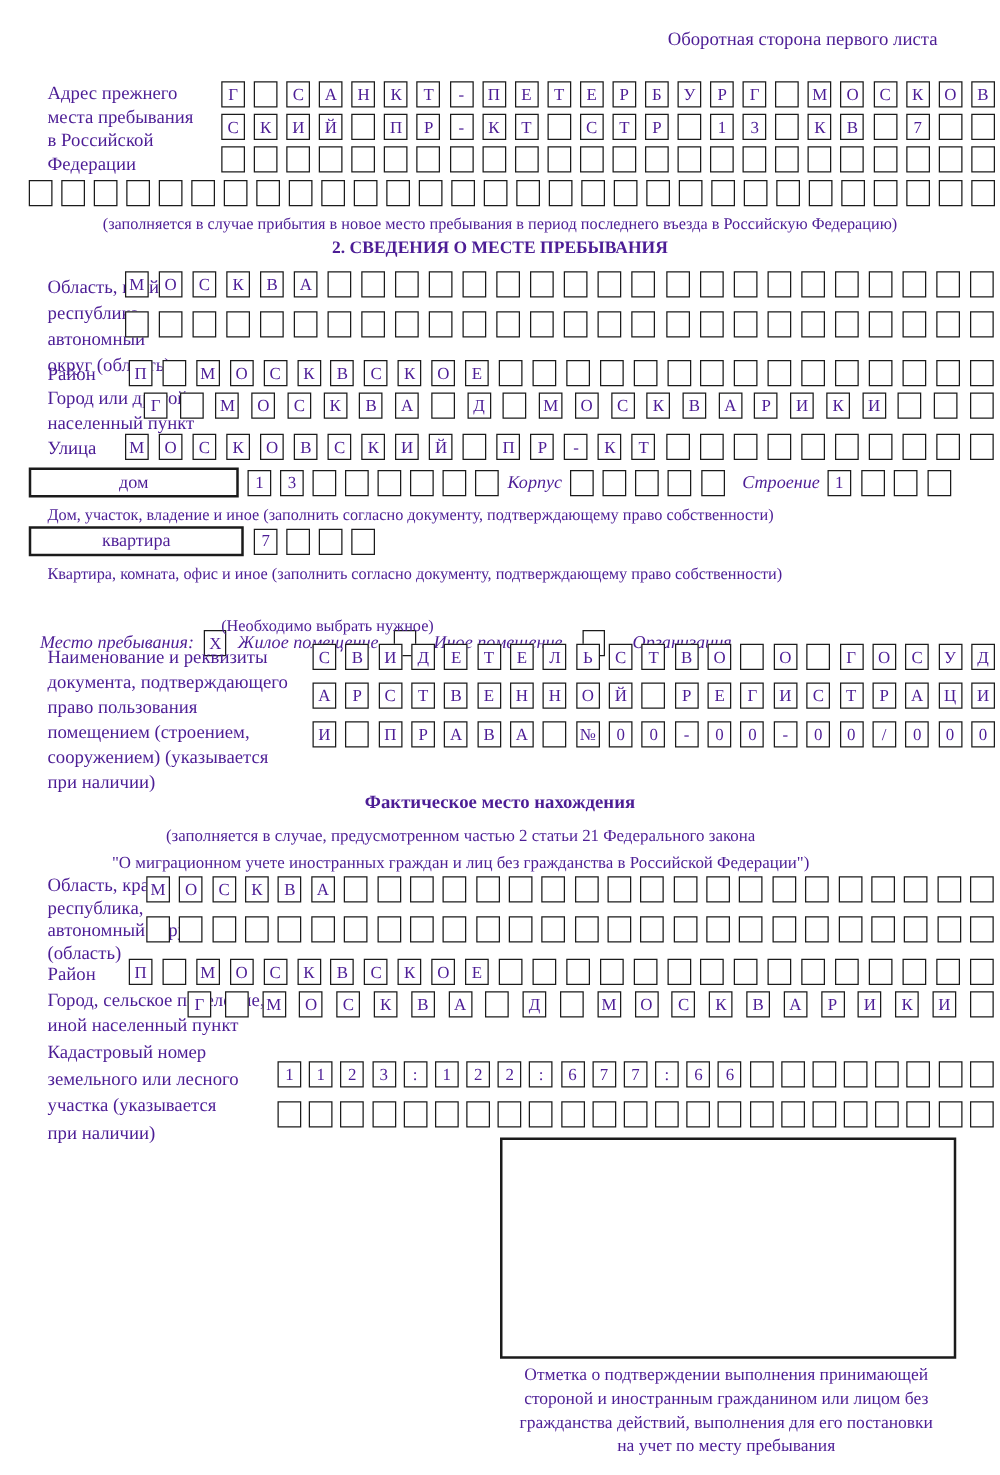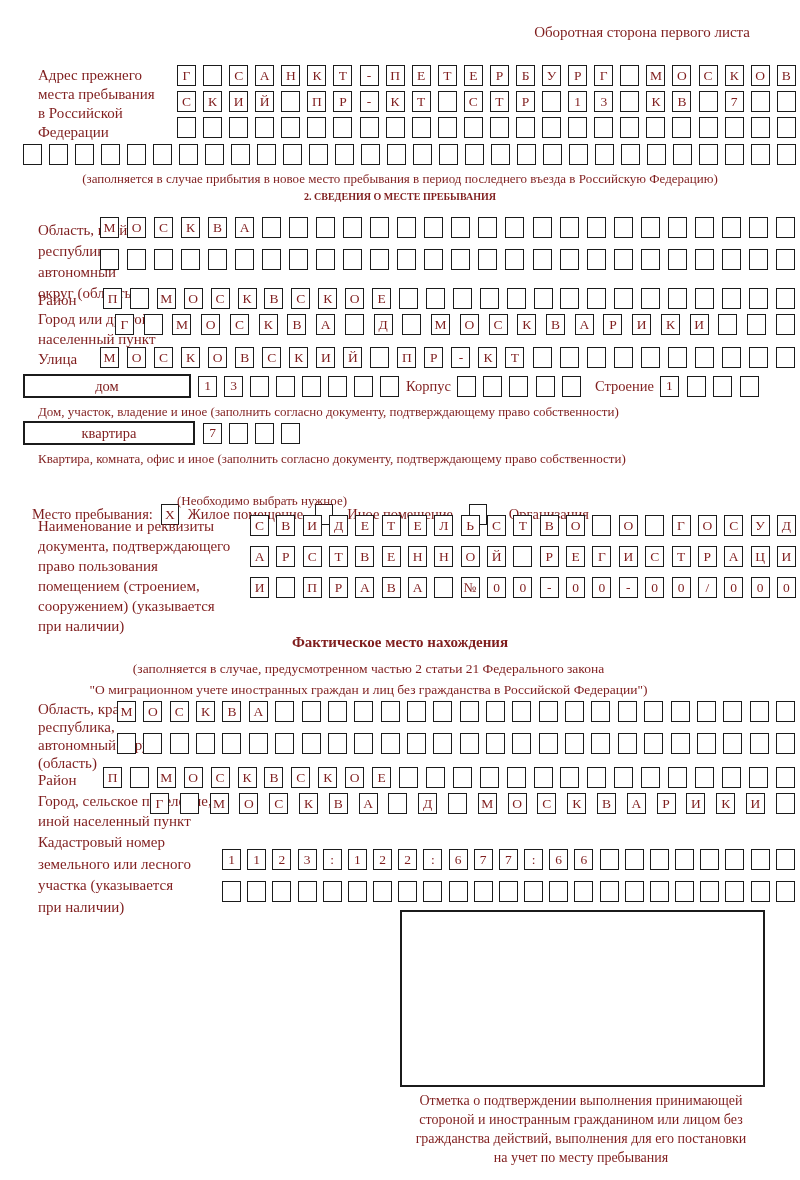--- a/index.html
+++ b/index.html
@@ -1,30 +1,30 @@
 <!DOCTYPE html>
 <html><head>
 <meta charset="utf-8">
 <style>
   html,body{margin:0;padding:0;background:#e8e8e8;}
   #page{position:relative;width:800px;height:1180px;background:#ffffff;margin:0 auto;
-        font-family:"Liberation Serif", serif;color:#7f1d1d;overflow:hidden;}
+        font-family:"Liberation Serif", serif;color:#4c1d95;overflow:hidden;}
   .abs{position:absolute;}
   .lbl{position:absolute;font-size:15px;line-height:19px;}
   .lbl div{white-space:nowrap;}
   .cap{position:absolute;font-size:13px;line-height:17px;}
   .center{text-align:center;}
-  .title{position:absolute;font-weight:bold;font-size:10px;}
+  .title{position:absolute;font-weight:bold;font-size:14px;}
   .grid{display:flex;justify-content:space-between;height:21px;}
   .grid .cell{flex:none;width:19px;height:21px;border:1.8px solid #1b1b1b;box-sizing:border-box;
               display:flex;align-items:center;justify-content:center;font-size:13.5px;background:#fff;}
   .hrow{position:absolute;display:flex;align-items:center;}
   .fieldbox{flex:none;height:24px;border:2px solid #1b1b1b;box-sizing:border-box;
             display:flex;align-items:center;justify-content:center;font-size:14.5px;background:#fff;}
-  .inl{flex:none;font-size:14.5px;white-space:nowrap;}
+  .inl{flex:none;font-size:14.5px;white-space:nowrap;font-style:italic;}
   .cbox{flex:none;width:18px;height:21px;border:1.8px solid #1b1b1b;box-sizing:border-box;
         display:flex;align-items:center;justify-content:center;font-size:13.5px;background:#fff;}
   .stamp{position:absolute;border:2px solid #1b1b1b;background:#fff;}
   .note{position:absolute;font-size:15px;}
 </style>
 </head>
 <body>
 
 <div id="page">
 

